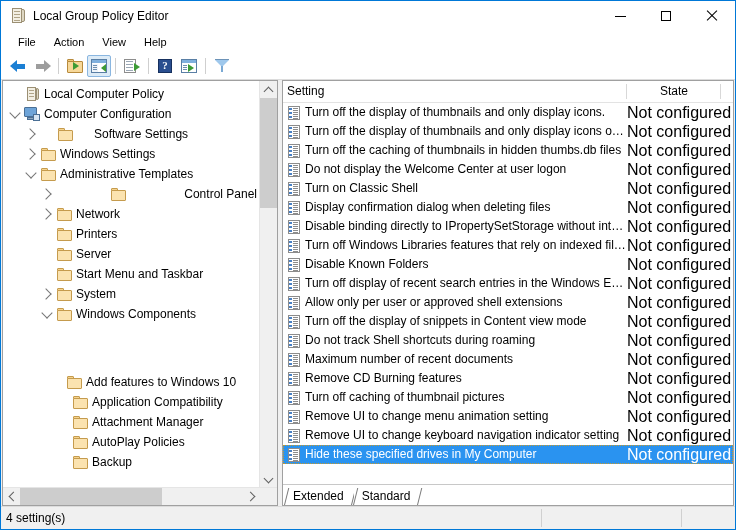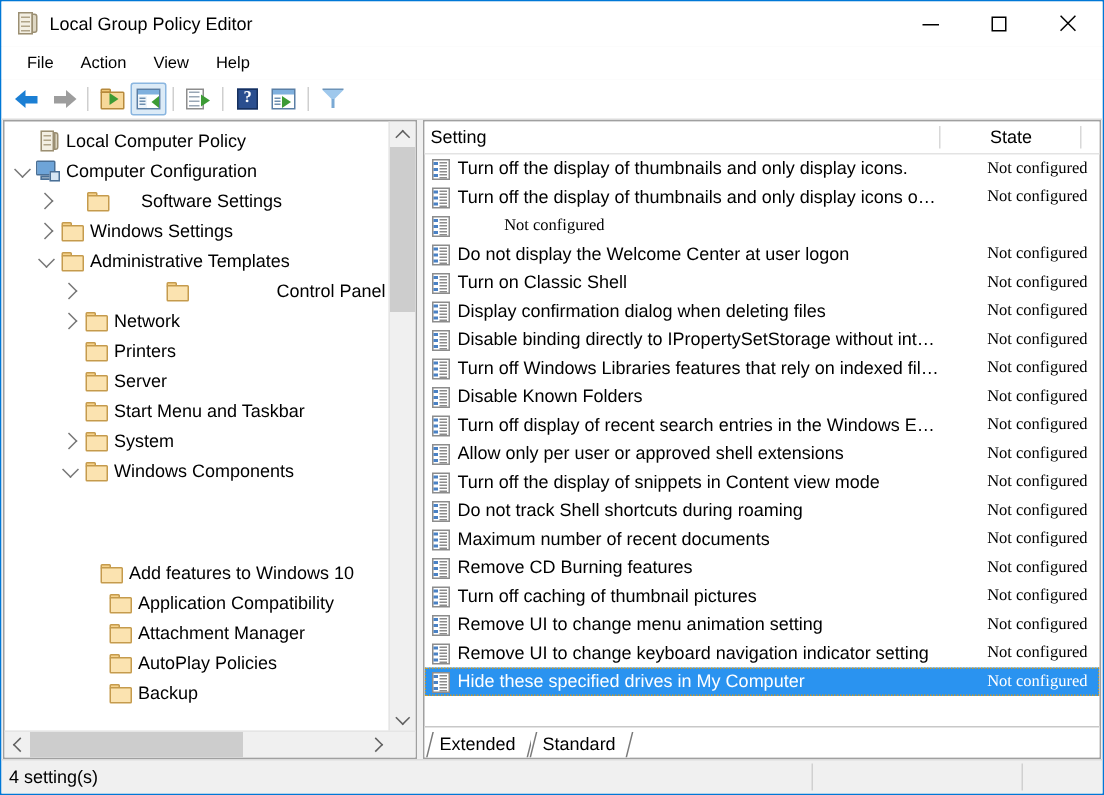--- a/index.html
+++ b/index.html
@@ -245,21 +245,21 @@
   .ti-policy .pg{position:absolute;left:0;top:0;width:12px;height:14px;
      background:#fff;border:1px solid #8c8c8c;box-sizing:border-box;}
   .ti-policy .bl{position:absolute;left:1px;top:2px;width:3px;height:2px;background:#4a81c4;
      box-shadow:0 4px 0 0 #4a81c4,0 8px 0 0 #4a81c4;}
   .ti-policy .gl{position:absolute;left:5px;top:2px;width:5px;height:1px;background:#8c8c8c;
      box-shadow:0 2px 0 0 #8c8c8c,0 4px 0 0 #8c8c8c,0 6px 0 0 #8c8c8c,0 8px 0 0 #8c8c8c,0 10px 0 0 #8c8c8c;}
   .lv-setting{
     width:322px;flex:0 0 auto;font-size:12px;overflow:hidden;text-overflow:ellipsis;
     white-space:nowrap;line-height:17px;
   }
-  .lv-state{width:98px;flex:0 0 auto;font-size:11px;text-align:right;line-height:17px;padding-right:8px;font-family:Liberation Serif, serif;}
+  .lv-state{width:98px;flex:0 0 auto;font-size:16px;text-align:right;line-height:17px;padding-right:8px;}
 
   
   .tabstrip{
     height:20px;flex:0 0 auto;display:flex;align-items:flex-end;position:relative;
     background:#fff;border-top:1px solid #c8c8c8;padding-left:2px;
   }
   .tab{
     height:18px;line-height:18px;font-size:12px;color:#000;position:relative;
     padding:0 10px 0 8px;background:#fff;
   }
@@ -663,20 +663,21 @@
             <span class="lv-state">Not configured</span>
           </div>
           <div class="lv-row">
             <span class="lv-ico">
               <span class="ti-policy">
                 <span class="pg"></span>
                 <span class="gl"></span>
                 <span class="bl"></span>
               </span>
             </span>
+            <span class="lv-setting">Turn off the caching of thumbnails in hidden thumbs.db files</span>
             <span class="lv-state">Not configured</span>
           </div>
           <div class="lv-row">
             <span class="lv-ico">
               <span class="ti-policy">
                 <span class="pg"></span>
                 <span class="gl"></span>
                 <span class="bl"></span>
               </span>
             </span>

